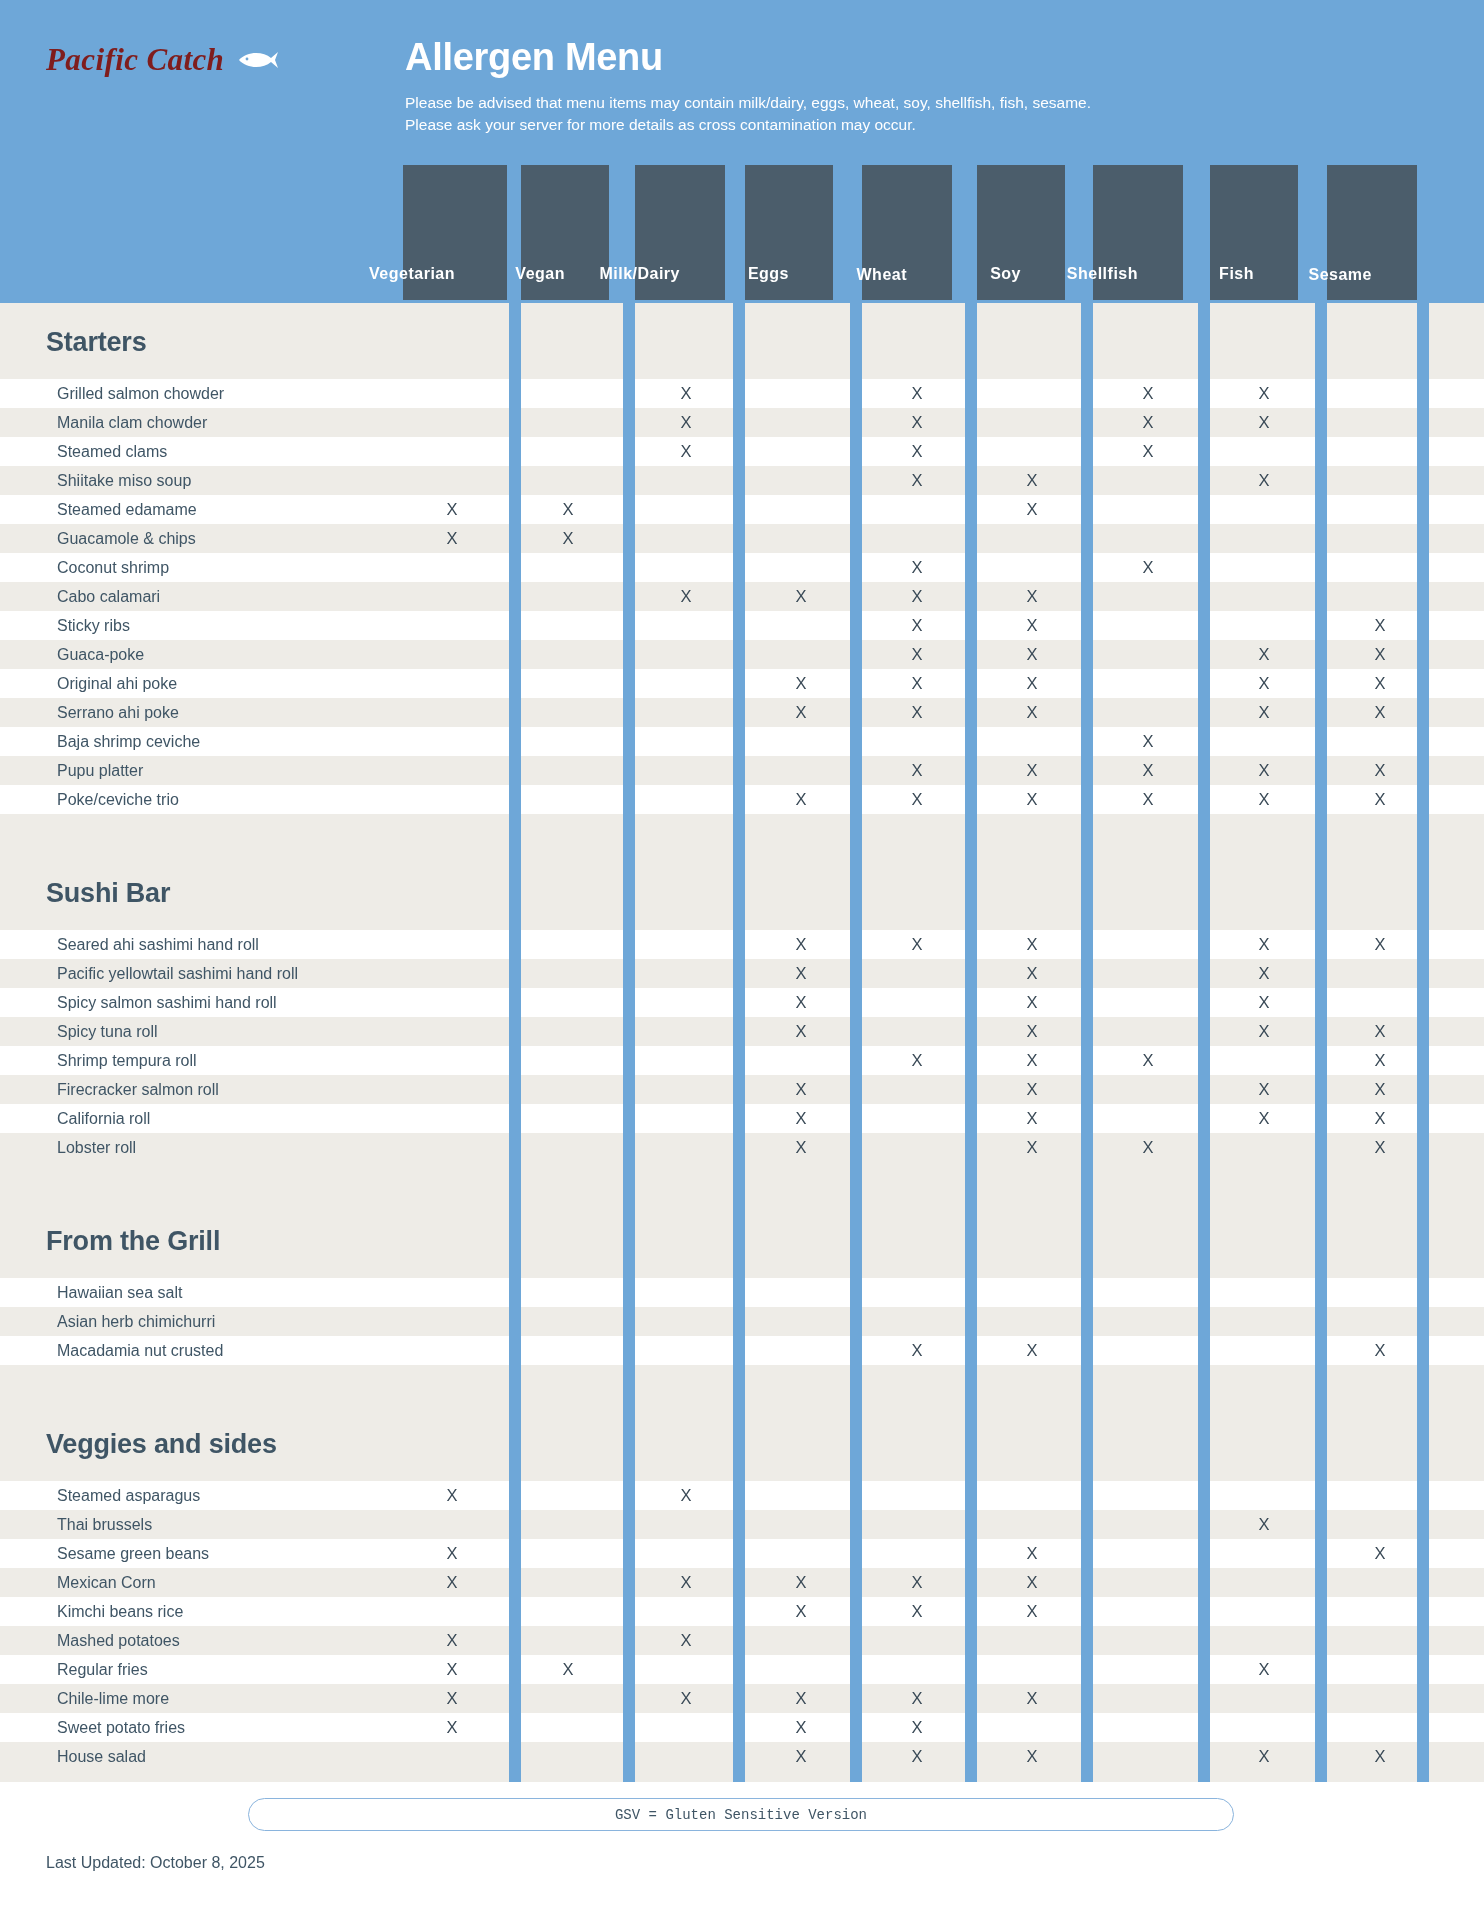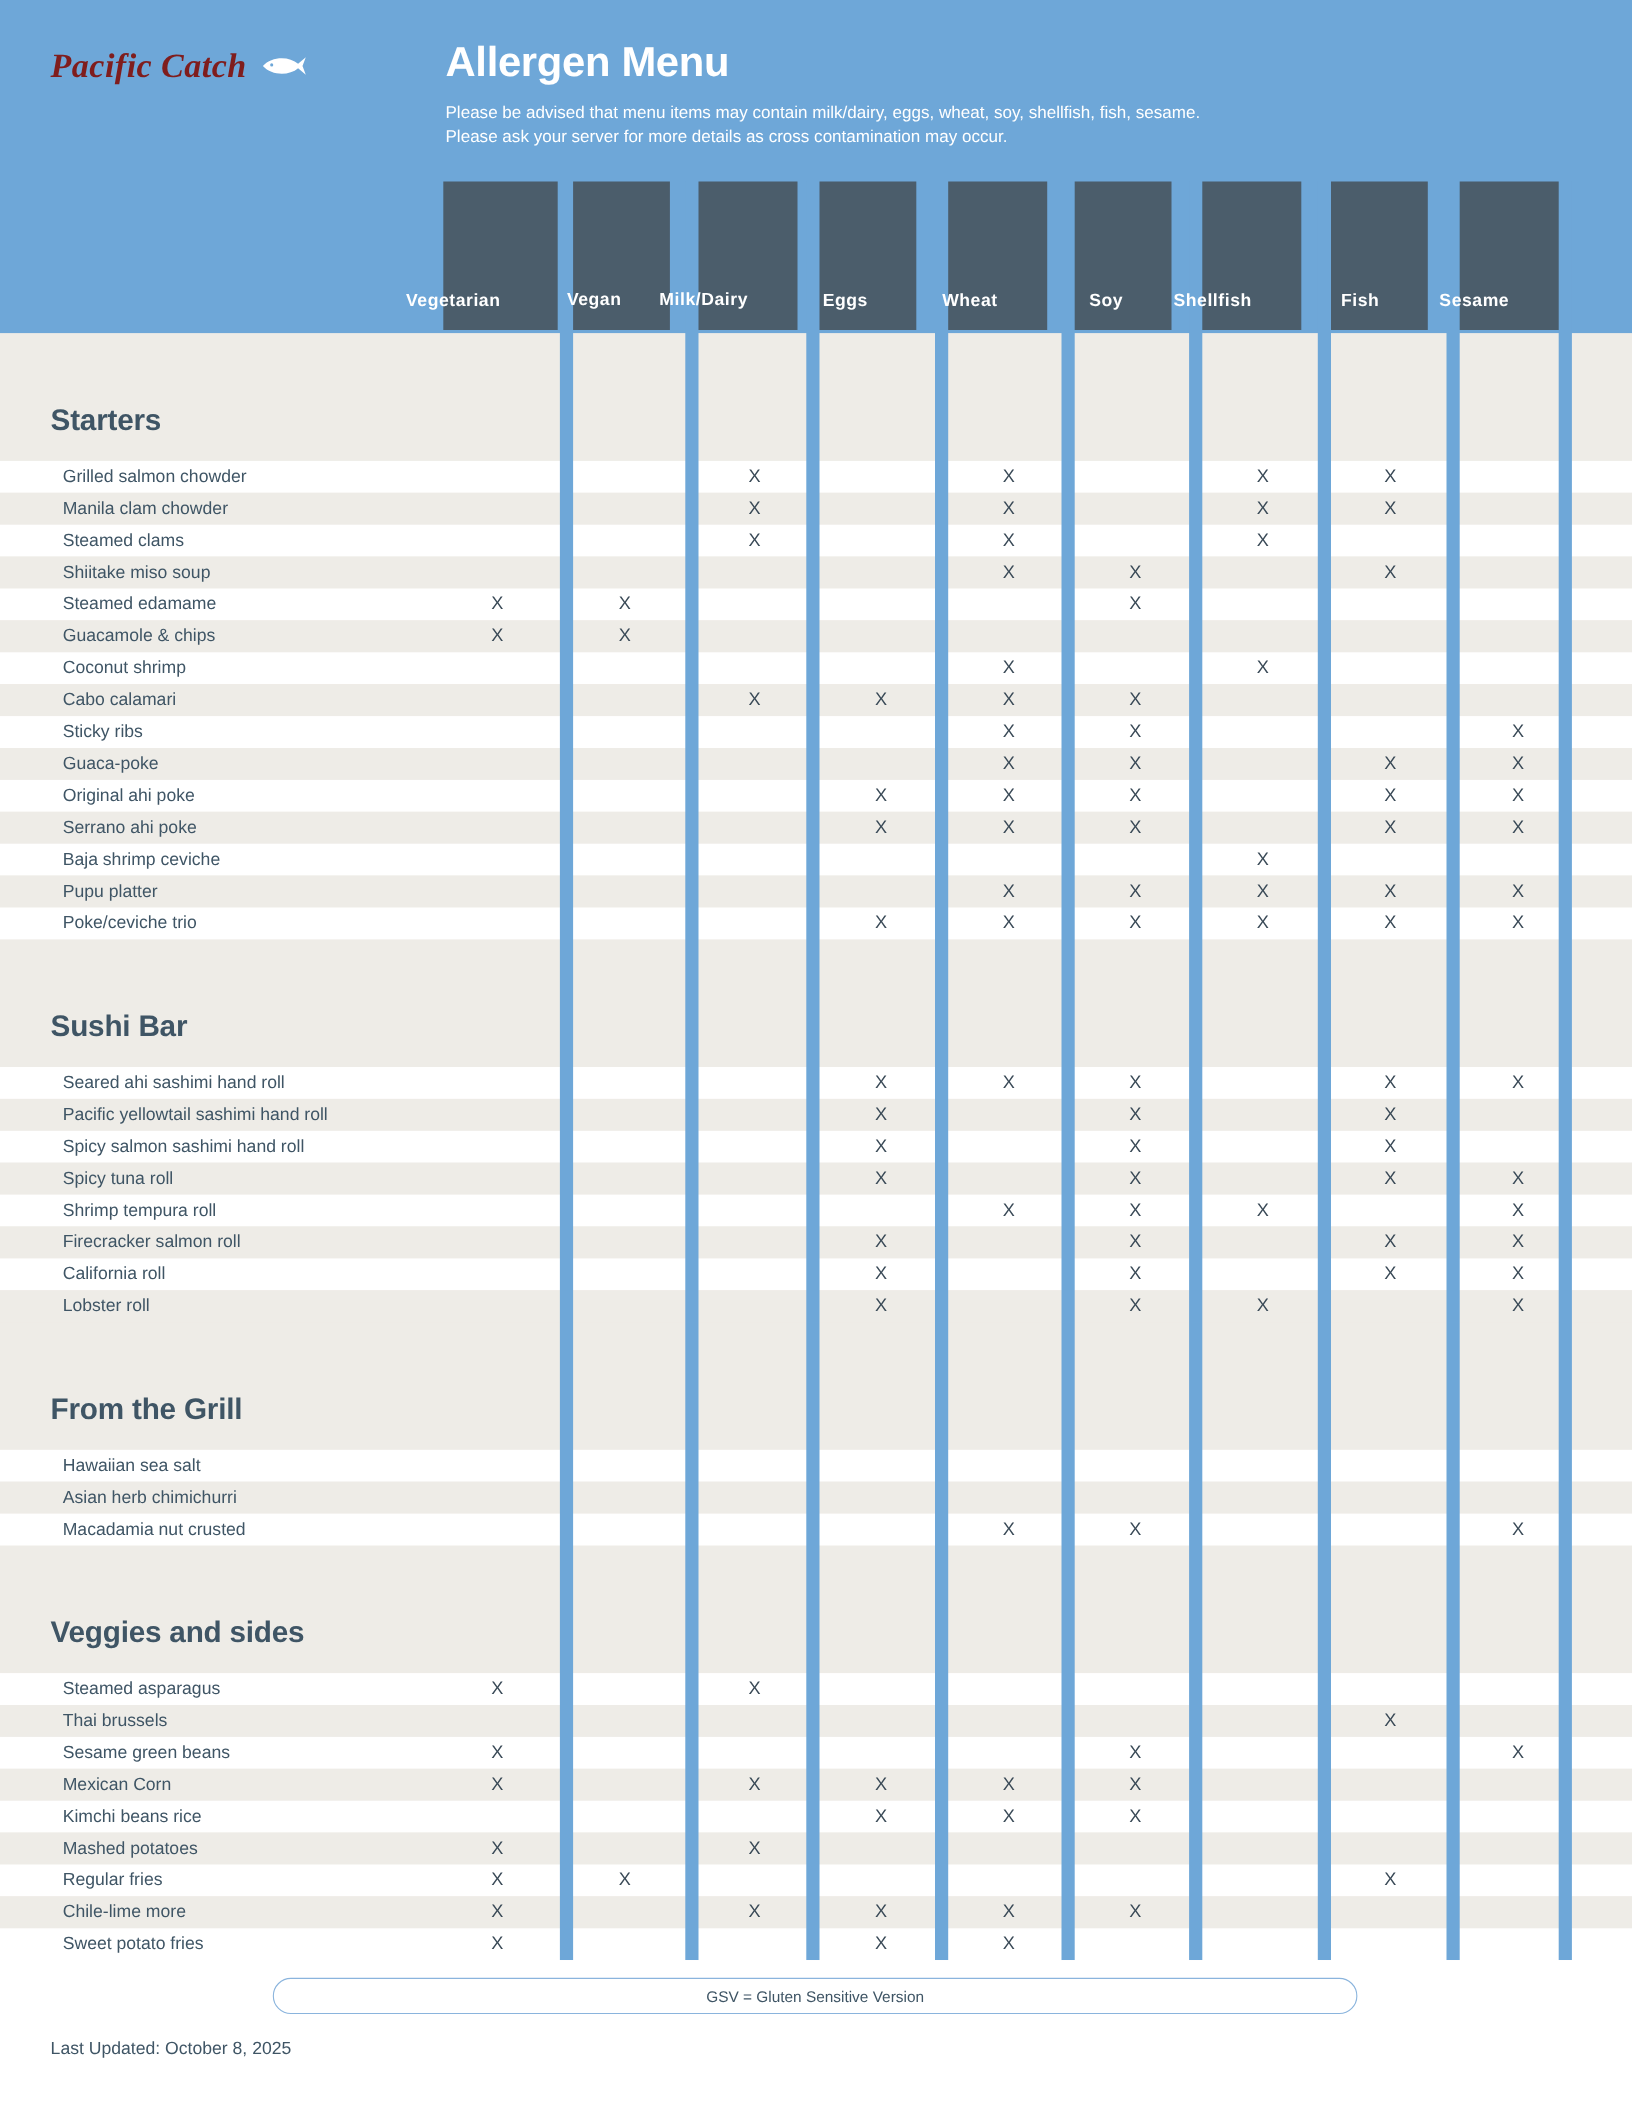--- a/index.html
+++ b/index.html
@@ -194,20 +194,21 @@
     width: 986px;
     height: 33px;
     border: 1.5px solid #8ab4dd;
     border-radius: 18px;
     background: #ffffff;
     display: flex;
     align-items: center;
     justify-content: center;
     font-size: 14px;
     color: #3f5565;
+    font-family: Liberation Mono, monospace;
   }
   .updated {
     position: absolute;
     left: 46px;
     top: 72px;
     font-size: 16px;
     color: #3f5565;
   }
 
   .bottom-white-cap {
@@ -239,21 +240,21 @@
       <div class="menu-title">Allergen Menu</div>
       <div class="menu-sub">
         <div>Please be advised that menu items may contain milk/dairy, eggs, wheat, soy, shellfish, fish, sesame.</div>
         <div>Please ask your server for more details as cross contamination may occur.</div>
       </div>
     </div>
   </div>
 
   <div class="body-area" id="body-area">
       <div class="spacer" style="height: 16px;"></div>
-      <div class="section-title" style="height: 46px; line-height: 46px; margin-top: 40px;">Starters</div>
+      <div class="section-title" style="height: 46px; line-height: 46px;">Starters</div>
       <div class="spacer" style="height: 14px;"></div>
       <div class="row odd">
         <div class="row-label">Grilled salmon chowder</div>
         <div class="mark" style="left: 674px; width: 24px;">X</div>
         <div class="mark" style="left: 905px; width: 24px;">X</div>
         <div class="mark" style="left: 1136px; width: 24px;">X</div>
         <div class="mark" style="left: 1252px; width: 24px;">X</div>
       </div>
       <div class="row even">
         <div class="row-label">Manila clam chowder</div>

